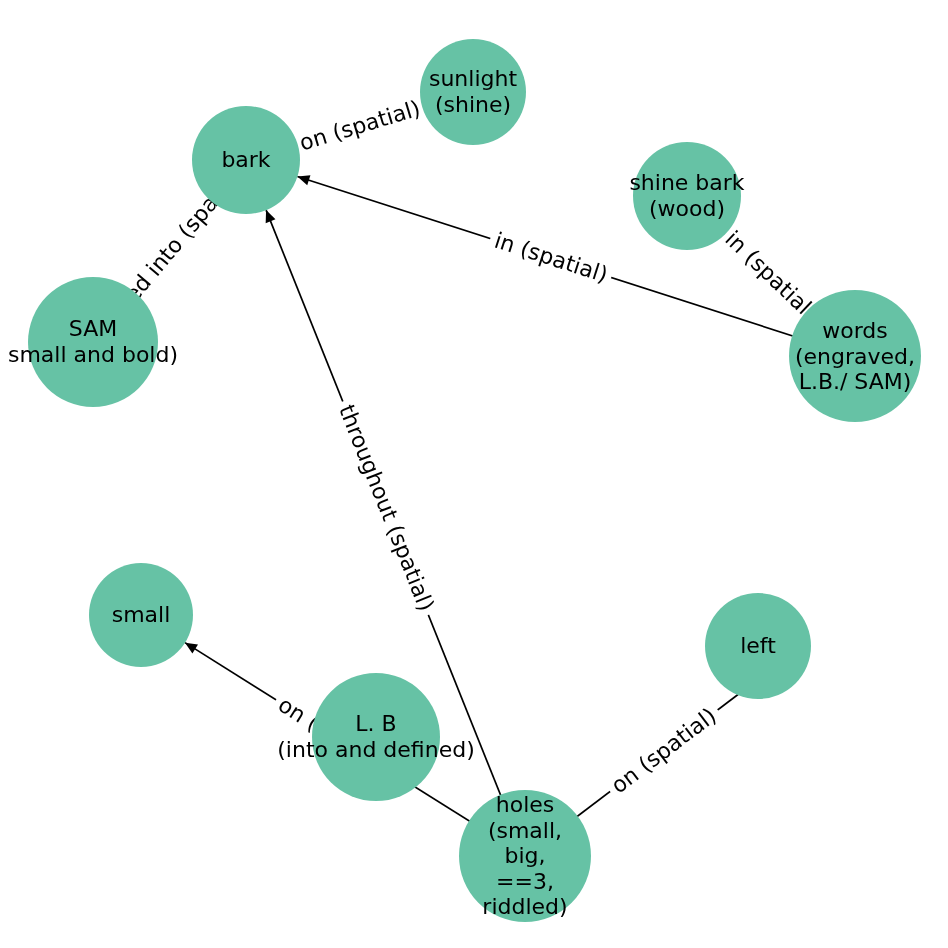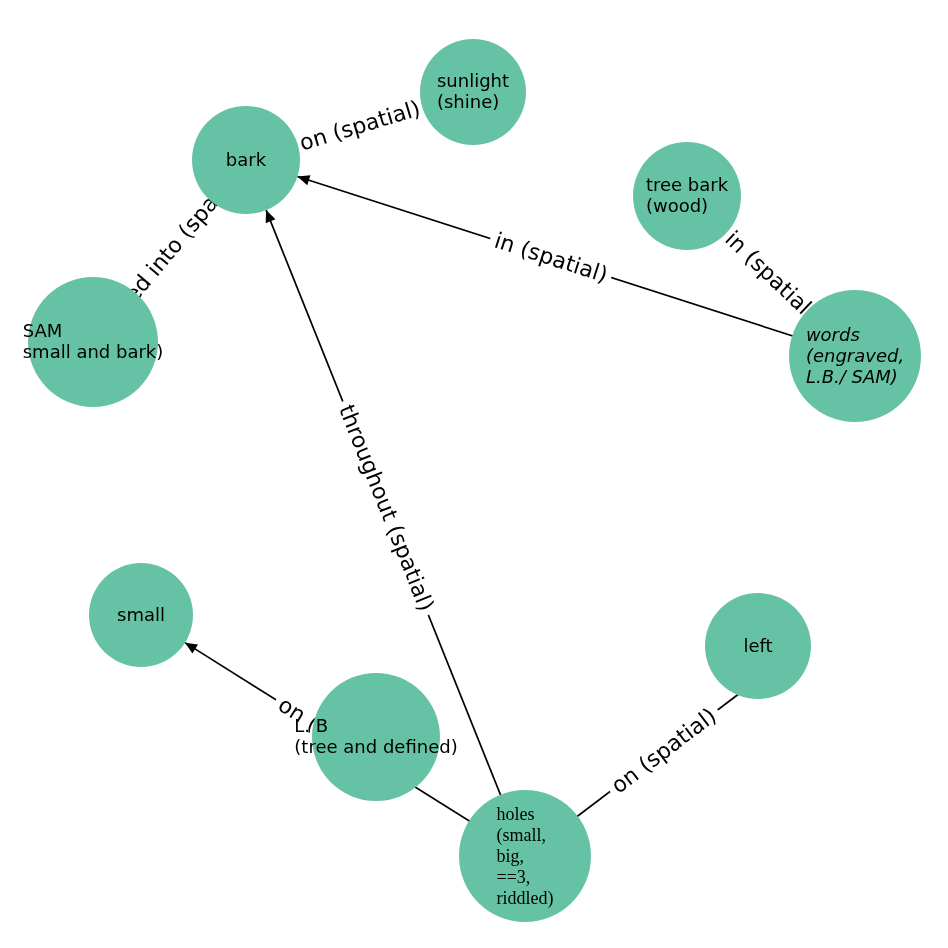--- a/index.html
+++ b/index.html
@@ -38,22 +38,23 @@
     z-index: 3;
     border-radius: 50%;
     background: var(--node-fill, #66c2a5);
     transform: translate(-50%, -50%);
   }
   .node-label {
     position: absolute;
     left: 50%; top: 50%;
     transform: translate(-50%, -50%);
     width: max-content;
+    text-align: center;
     white-space: pre-line;
-    font-size: 18px;
+    font-size: 22px;
     line-height: 1.16;
     color: #000000;
   }
 </style>
 </head>
 <body>
 
 <div id="canvas">
   <svg id="edge-layer" xmlns="http://www.w3.org/2000/svg" viewBox="0 0 948 948">
     <defs>
@@ -80,43 +81,43 @@
     </div>
   <div id="node-layer">
       <div class="node" style="left: 246px; top: 160px; width: 108px; height: 108px; text-decoration: underline;">
         <div class="node-label">bark</div>
       </div>
       <div class="node" style="left: 473px; top: 92px; width: 106px; height: 106px;">
         <div class="node-label">sunlight
 (shine)</div>
       </div>
       <div class="node" style="left: 687px; top: 196px; width: 108px; height: 108px;">
-        <div class="node-label">tree bark
+        <div class="node-label">shine bark
 (wood)</div>
       </div>
       <div class="node" style="left: 93px; top: 342px; width: 130px; height: 130px;">
         <div class="node-label">SAM
-small and bark)</div>
+small and bold)</div>
       </div>
-      <div class="node" style="left: 855px; top: 356px; width: 132px; height: 132px; font-style: italic;">
+      <div class="node" style="left: 855px; top: 356px; width: 132px; height: 132px;">
         <div class="node-label">words
 (engraved,
 L.B./ SAM)</div>
       </div>
       <div class="node" style="left: 141px; top: 615px; width: 104px; height: 104px;">
         <div class="node-label">small</div>
       </div>
       <div class="node" style="left: 758px; top: 646px; width: 106px; height: 106px;">
         <div class="node-label">left</div>
       </div>
       <div class="node" style="left: 376px; top: 737px; width: 128px; height: 128px;">
         <div class="node-label">L. B
-(tree and defined)</div>
+(into and defined)</div>
       </div>
-      <div class="node" style="left: 525px; top: 856px; width: 132px; height: 132px; font-family: Liberation Serif, serif;">
+      <div class="node" style="left: 525px; top: 856px; width: 132px; height: 132px;">
         <div class="node-label">holes
 (small,
 big,
 ==3,
 riddled)</div>
       </div>
     </div>
 </div>
 
 </body></html>

